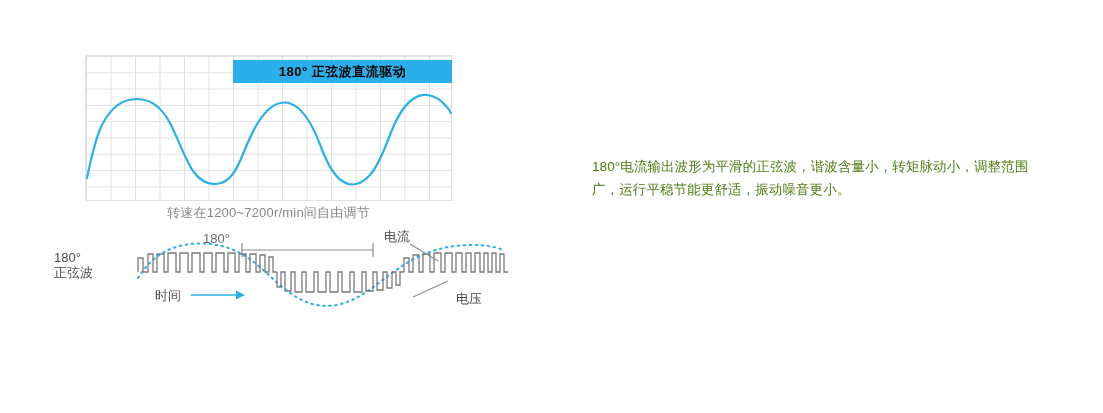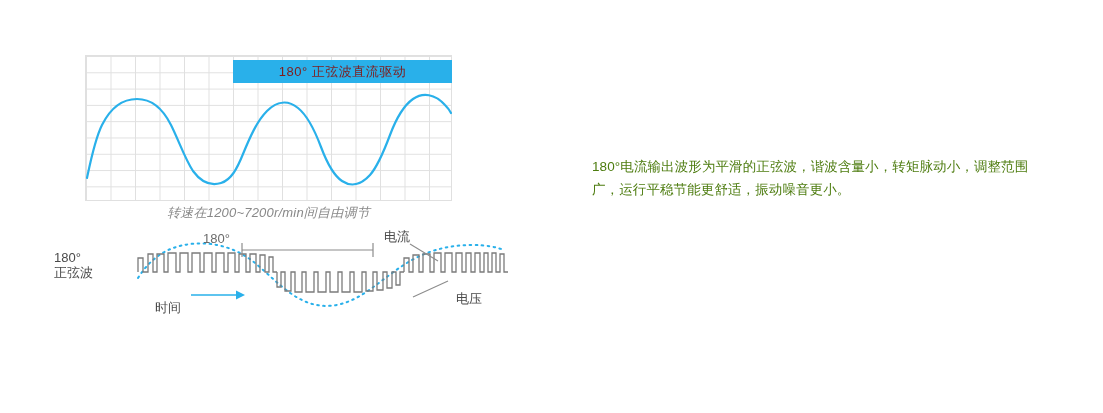--- a/index.html
+++ b/index.html
@@ -24,41 +24,41 @@
     background-position:0 0;
     border:1px solid #e0e0e0;
     box-sizing:border-box;
   }
   #grid-bg::after{
     content:"";position:absolute;inset:0;pointer-events:none;
   }
   #sine-svg{position:absolute;left:0;top:0;width:367px;height:146px;}
   #banner{
     position:absolute;left:148px;top:5px;width:219px;height:23px;
-    background:#29b0ea;color:#7f1d1d;
+    background:#29b0ea;color:#000000;
     font-size:13px;line-height:23px;text-align:center;
     letter-spacing:.5px;
     box-sizing:border-box;
+    font-weight:bold;
   }
   #chart-caption{
     position:absolute;left:85px;top:204px;width:367px;
     text-align:center;font-size:13px;color:#888888;
     letter-spacing:.2px;
-    font-style:italic;
   }
 
   
   #pwm-panel{position:absolute;left:40px;top:225px;width:470px;height:100px;}
   #pwm-svg{position:absolute;left:0;top:0;width:470px;height:100px;}
   .pwm-label{
     position:absolute;font-size:13px;color:#4a4a4a;
     white-space:nowrap;line-height:15px;
   }
   #lbl-sine-wave{left:14px;top:25px;text-align:left;}
-  #lbl-time{left:115px;top:75px;}
+  #lbl-time{left:115px;top:63px;}
   #lbl-180{left:163px;top:6px;color:#6b6b6b;font-size:13px;}
   #lbl-current{left:344px;top:4px;}
   #lbl-voltage{left:416px;top:66px;}
 
   
   #text-panel{position:absolute;left:592px;top:133px;width:460px;}
   #headline{
     font-size:36px;color:#3d3d3d;font-weight:400;
     letter-spacing:0px;line-height:44px;margin:0;
     white-space:nowrap;

